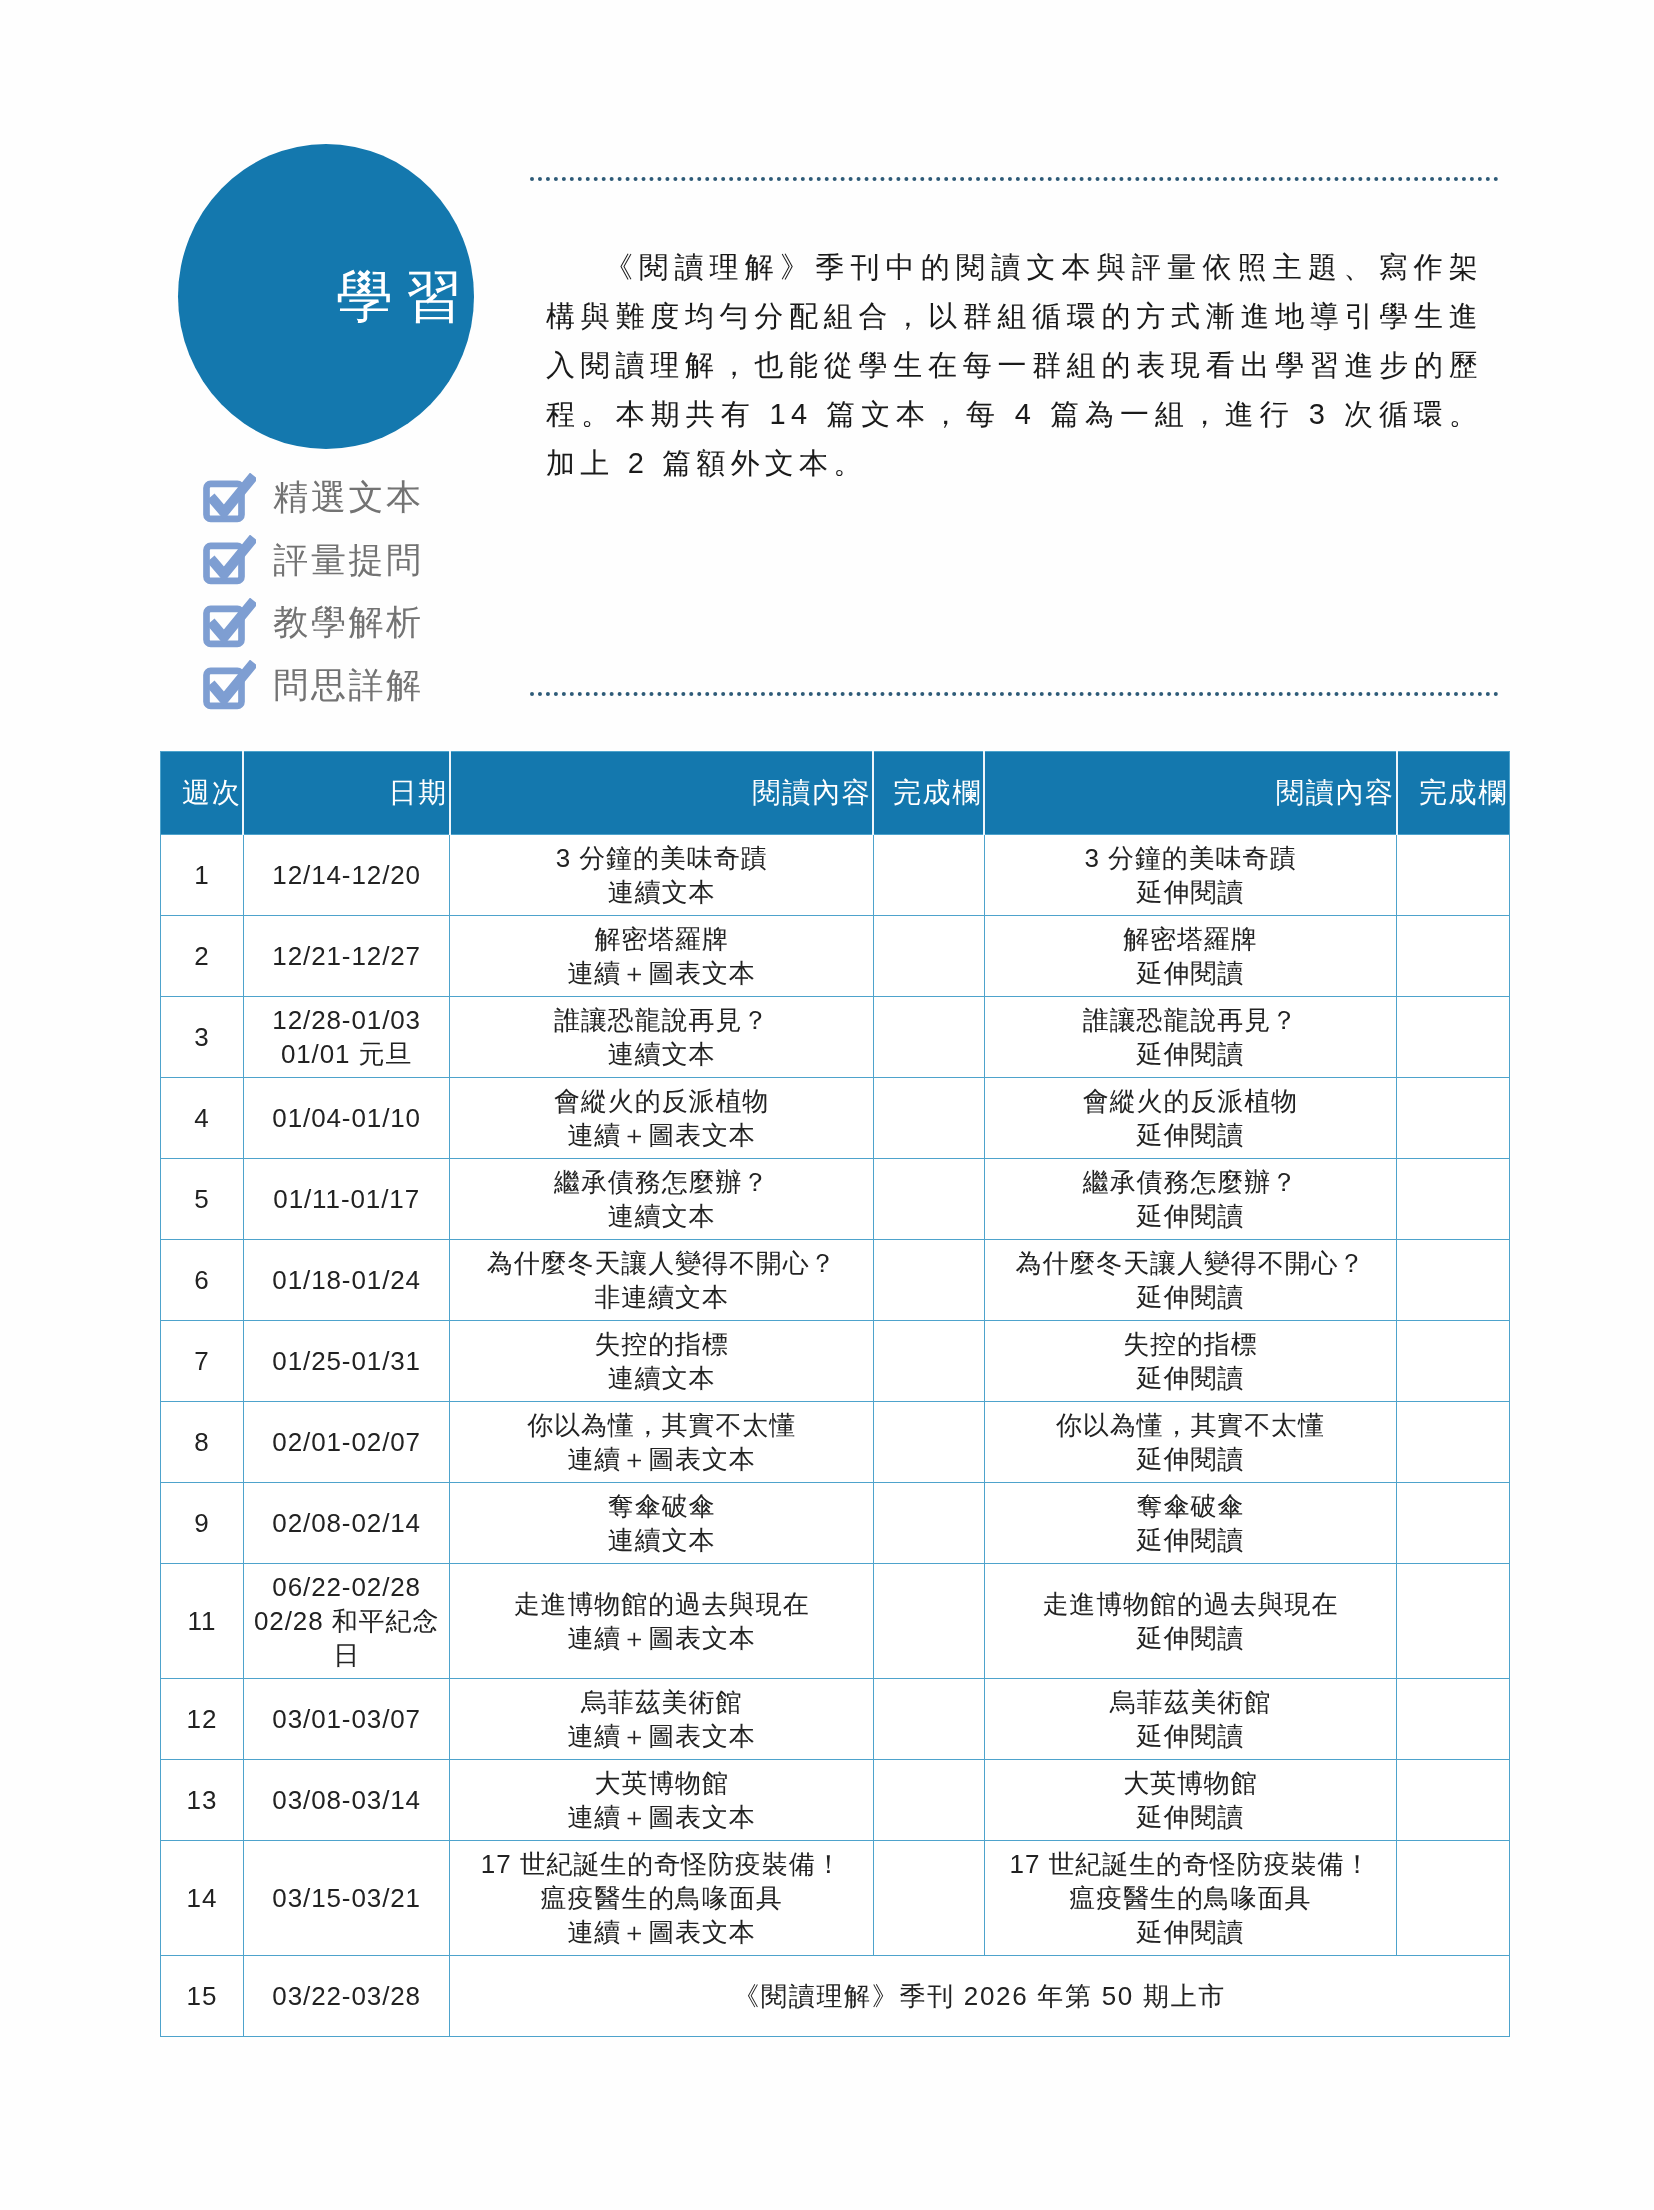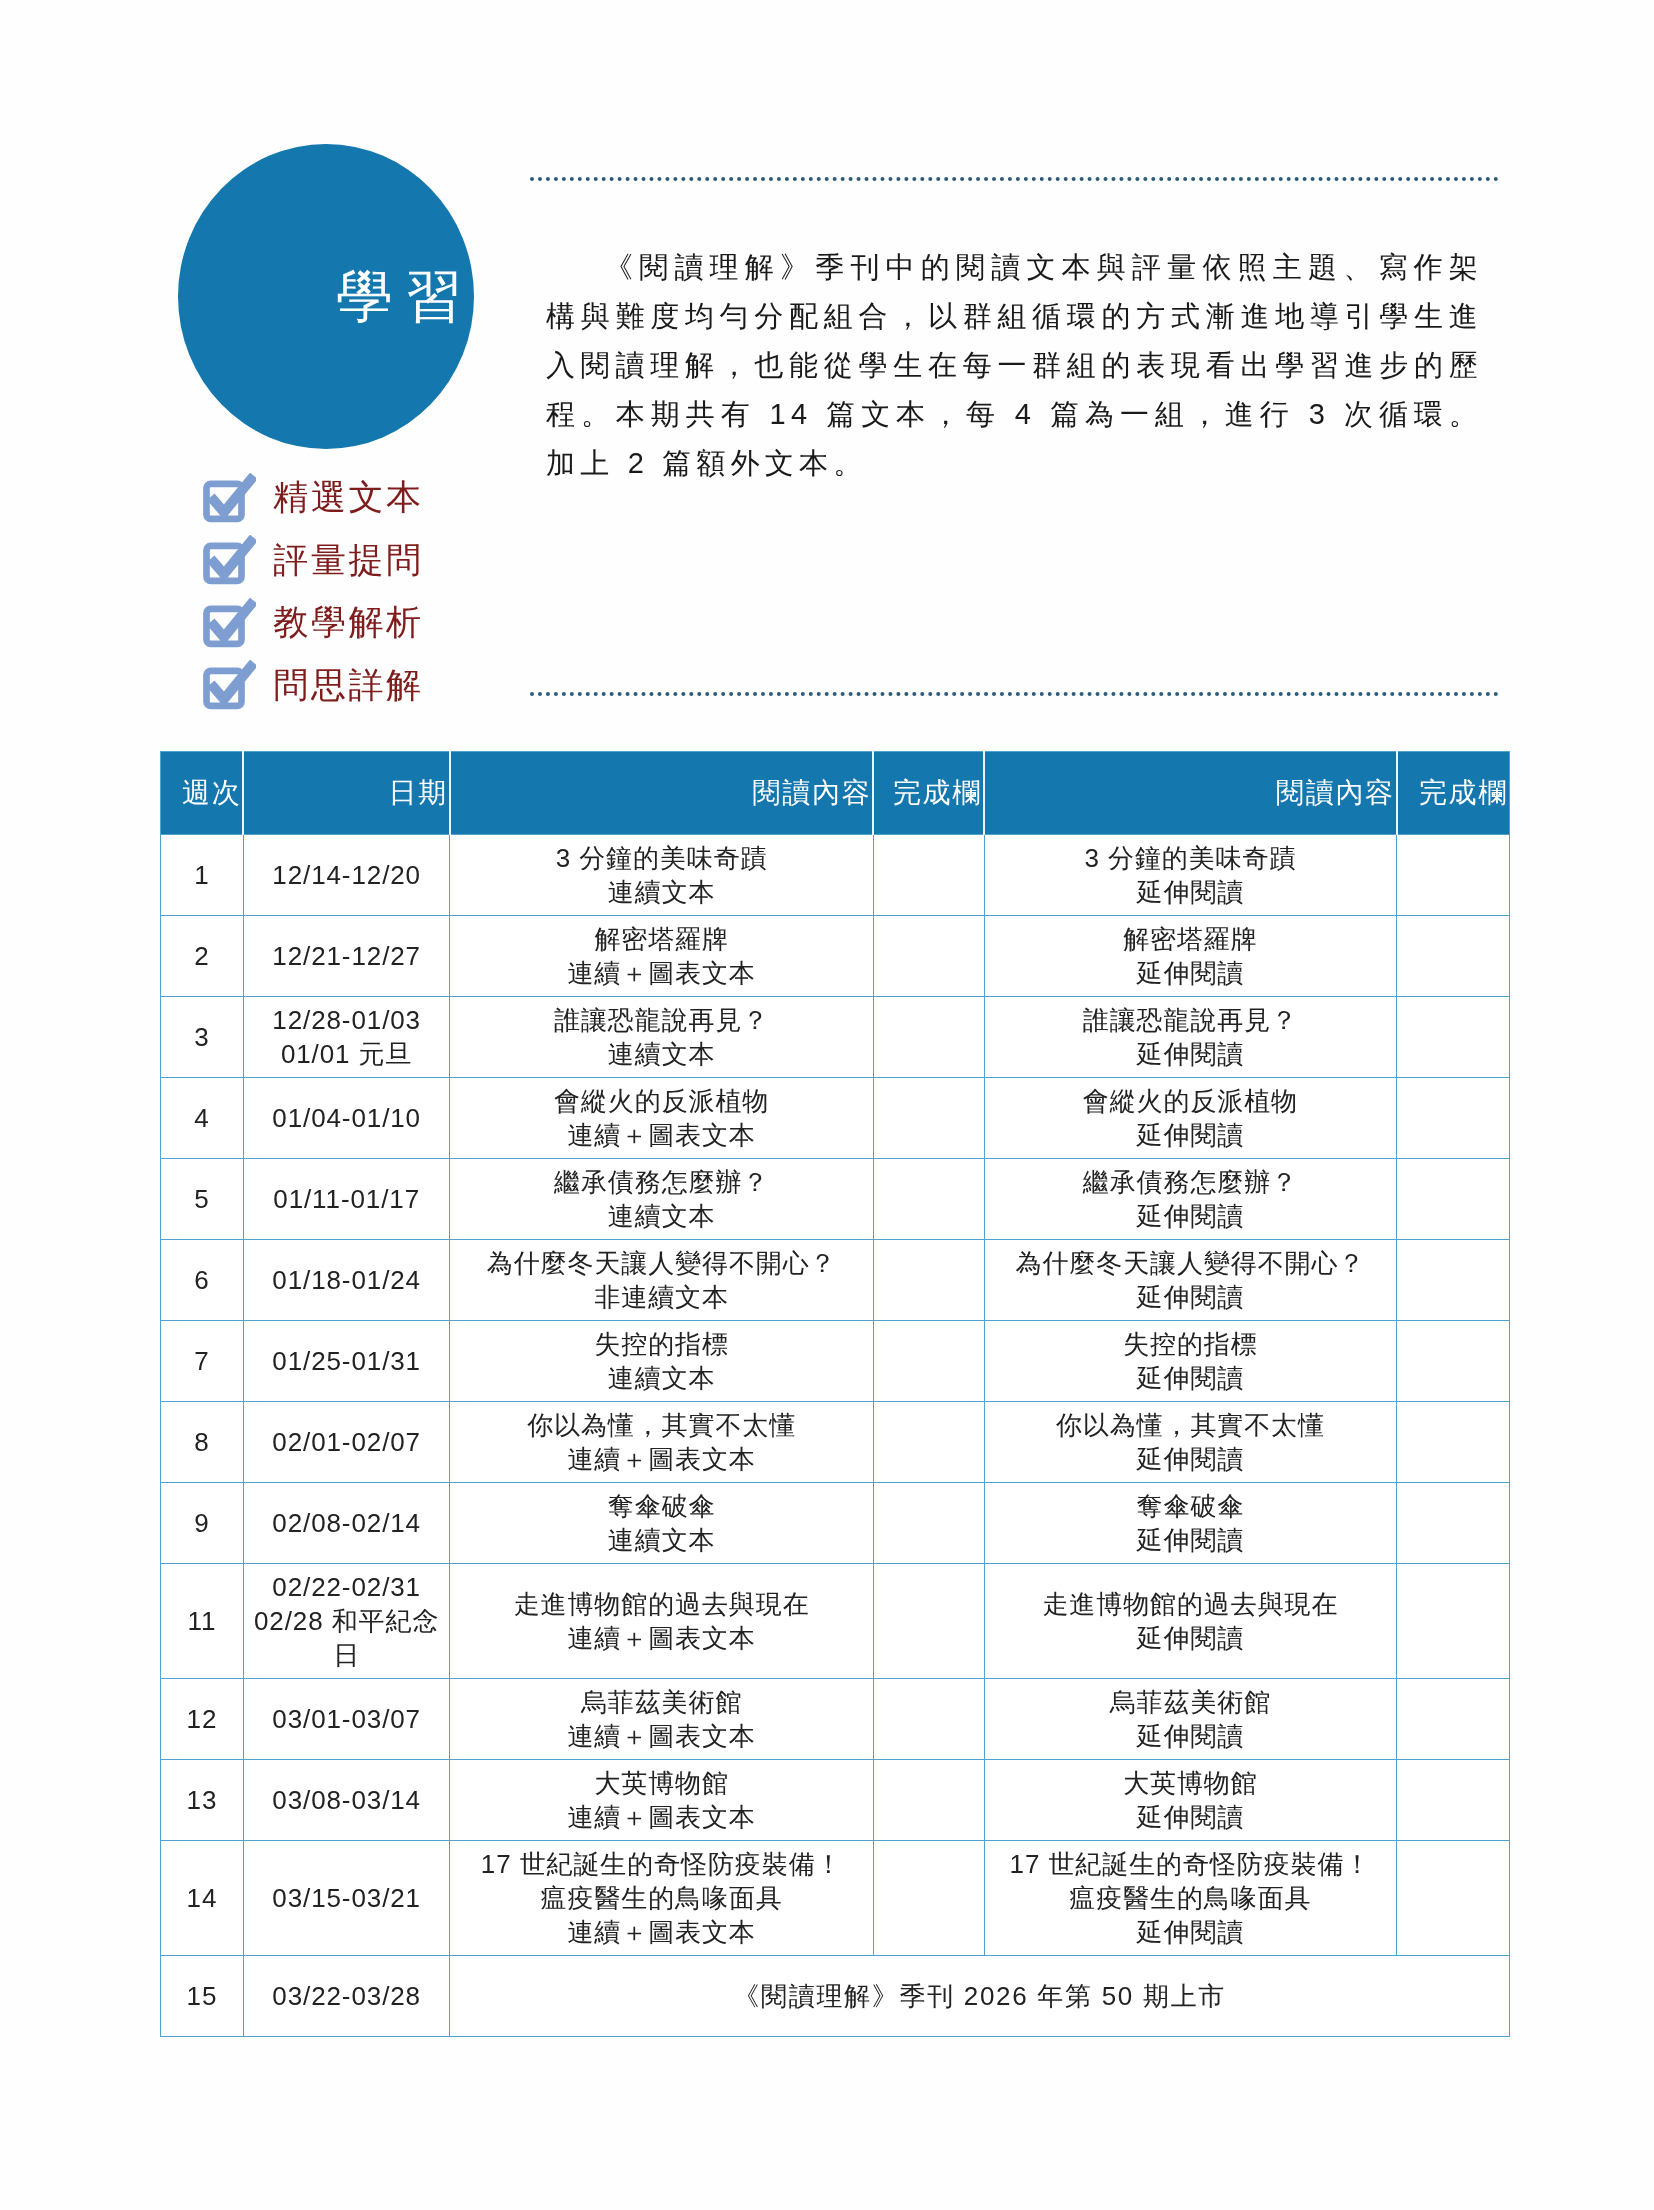--- a/index.html
+++ b/index.html
@@ -15,21 +15,21 @@
     border-radius:50%;
     display:flex;flex-direction:column;justify-content:center;align-items:flex-end;
     color:#fff;text-align:center;
   }
   .badge .l1{font-size:57px;font-weight:500;letter-spacing:12px;line-height:83px;text-indent:12px;}
   .badge .l2{font-size:57px;font-weight:500;letter-spacing:3.5px;line-height:83px;}
   
   .features{position:absolute;left:202px;top:474px;}
   .feature{display:flex;align-items:center;height:47px;margin-bottom:15.6px;}
   .feature svg{width:54px;height:50px;flex:0 0 auto;}
-  .feature .flabel{font-size:35px;font-weight:500;letter-spacing:2.6px;margin-left:17.3px;color:#7f1d1d;white-space:nowrap;}
+  .feature .flabel{font-size:35px;font-weight:500;letter-spacing:2.6px;margin-left:17.3px;color:#737373;white-space:nowrap;}
   
   .dotted{position:absolute;left:530px;width:969px;height:0;border-top:4.3px dotted #2e5b78;}
   .dotted.top{top:177px;}
   .dotted.bottom{top:692px;}
   .intro{position:absolute;left:530px;top:227px;width:969px;
     font-size:29px;line-height:49px;letter-spacing:5.2px;
     text-align:justify;color:#1a1a1a;}
   .intro p{margin:16px;text-indent:2em;}
   .intro p + p{margin-top:6px;}
   
@@ -301,21 +301,21 @@
       <div></div>
       <div>延伸閱讀</div>
     </td>
     <td class="c-done"></td>
   </tr>
 
 
   <tr>
     <td class="c-week">11</td>
     <td class="c-date">
-      <div>02/22-02/31</div>
+      <div>06/22-02/28</div>
       <div>02/28 和平紀念日</div>
     </td>
     <td class="c-read">
       <div>走進博物館的過去與現在</div>
       <div></div>
       <div>連續＋圖表文本</div>
     </td>
     <td class="c-done"></td>
     <td class="c-read">
       <div>走進博物館的過去與現在</div>

